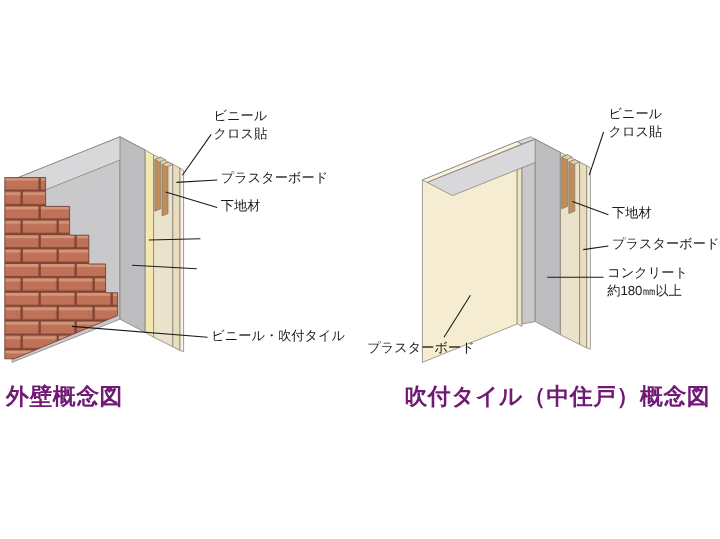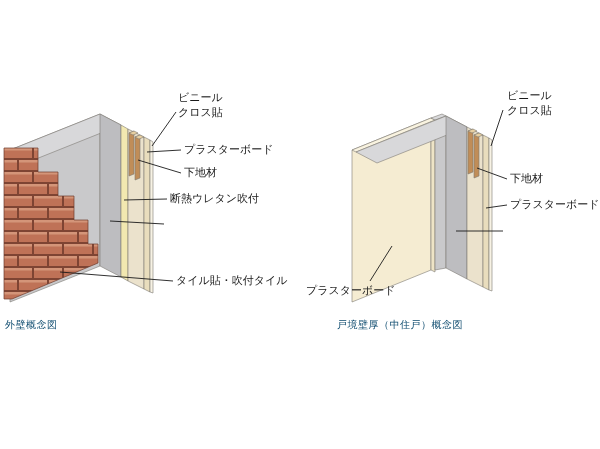--- a/index.html
+++ b/index.html
@@ -8,21 +8,21 @@
     width: 600px; height: 449px; background: #ffffff;
     font-family: "Liberation Sans", "DejaVu Sans", sans-serif;
   }
   .page { position: relative; width: 600px; height: 449px; background: #ffffff; overflow: hidden; }
   .scene { position: absolute; left: 0; top: 0; }
   .label {
     position: absolute; font-size: 11px; line-height: 1.32;
     color: #1a1a1a; white-space: pre-line;
   }
   .caption {
-    position: absolute; font-size: 10px; color: #0c4a6e; letter-spacing: 0.5px;
+    position: absolute; font-size: 19px; color: #701a75; letter-spacing: 0.5px; font-weight: bold;
   }
 </style>
 </head>
 <body>
 
 <div class="page">
 
   <svg class="scene" width="600" height="449" viewBox="0 0 600 449">
     <defs>
       <pattern id="brickPat" x="4" y="148" width="30" height="24" patternUnits="userSpaceOnUse">
@@ -83,24 +83,25 @@
       <line x1="507" y1="205" x2="486" y2="208" stroke="#1a1a1a"></line>
       <line x1="503" y1="231" x2="456" y2="231" stroke="#1a1a1a"></line>
       <line x1="370" y1="281" x2="392" y2="246" stroke="#1a1a1a"></line>
     </g>
   </svg>
 
   <div class="label" style="left:178px; top:90px">ビニール
 クロス貼</div>
   <div class="label" style="left:184px; top:142px">プラスターボード</div>
   <div class="label" style="left:184px; top:165px">下地材</div>
-  <div class="label" style="left:170px; top:191px">断熱ウレタン吹付</div>
-  <div class="label" style="left:176px; top:273px">タイル貼・吹付タイル</div>
+  <div class="label" style="left:176px; top:273px">ビニール・吹付タイル</div>
   <div class="caption" style="left:5px; top:318px">外壁概念図</div>
 
   <div class="label" style="left:507px; top:88px">ビニール
 クロス貼</div>
   <div class="label" style="left:510px; top:171px">下地材</div>
   <div class="label" style="left:510px; top:197px">プラスターボード</div>
+  <div class="label" style="left:506px; top:221px">コンクリート
+約180㎜以上</div>
   <div class="label" style="left:306px; top:283px">プラスターボード</div>
-  <div class="caption" style="left:337px; top:318px">戸境壁厚（中住戸）概念図</div>
+  <div class="caption" style="left:337px; top:318px">吹付タイル（中住戸）概念図</div>
 
 </div>
 
 </body></html>

